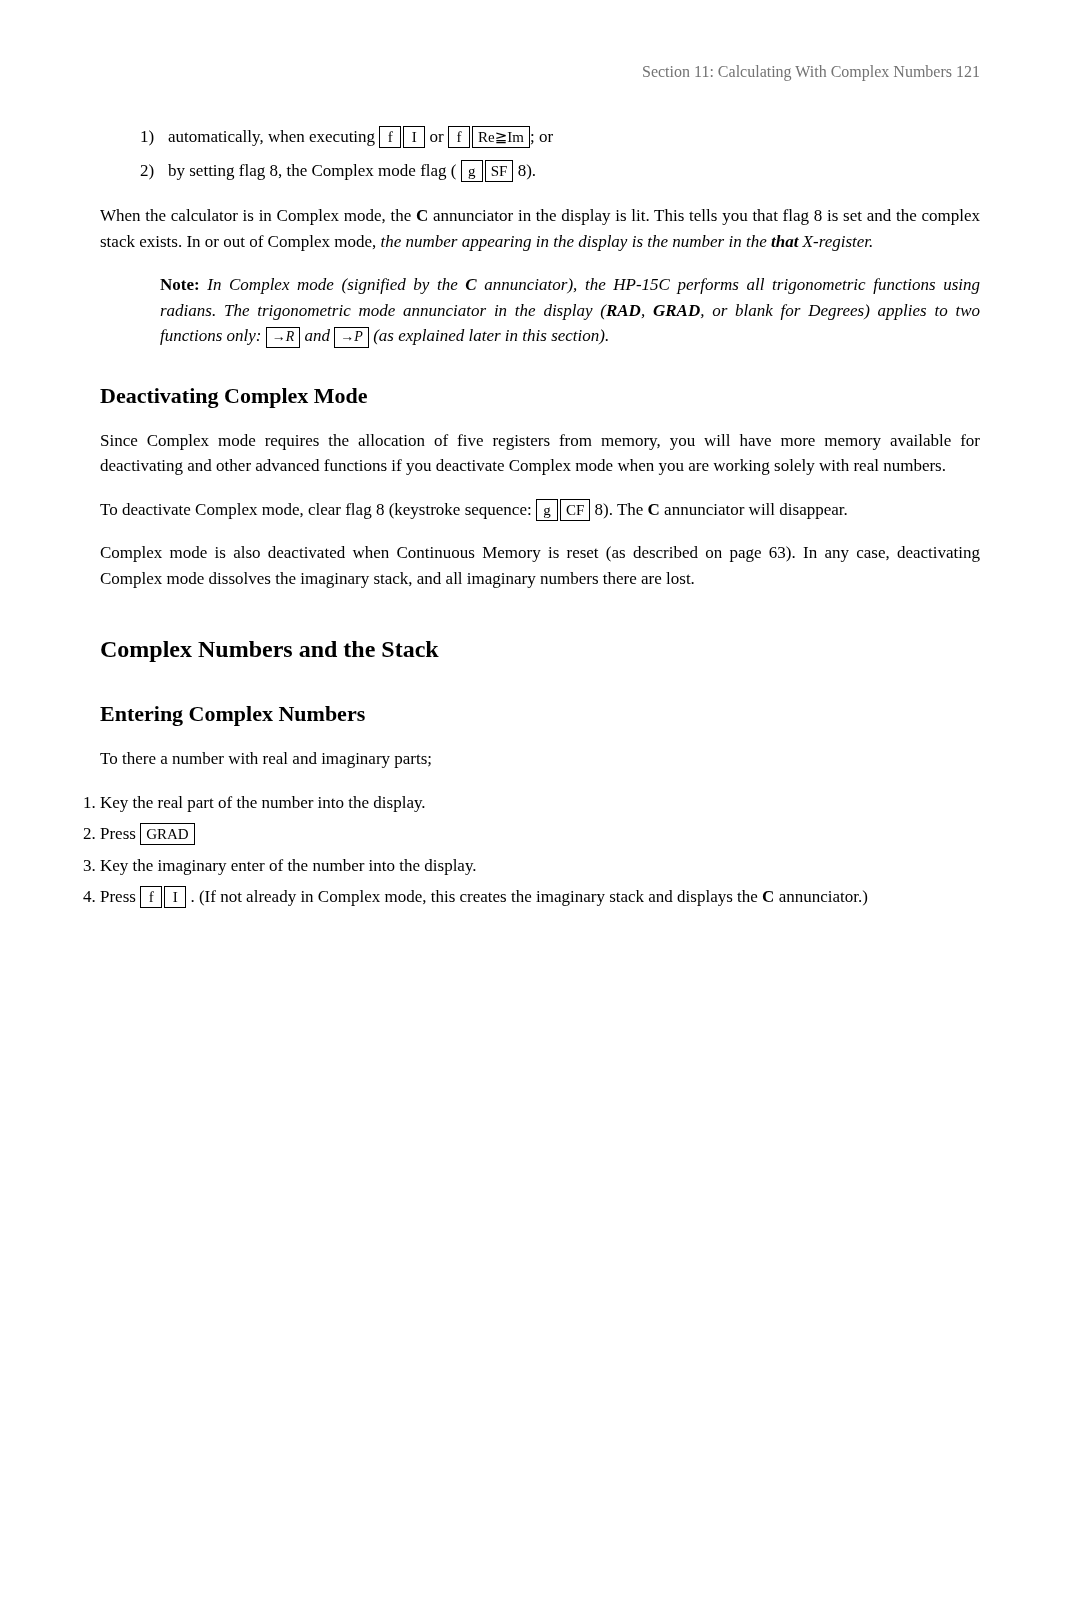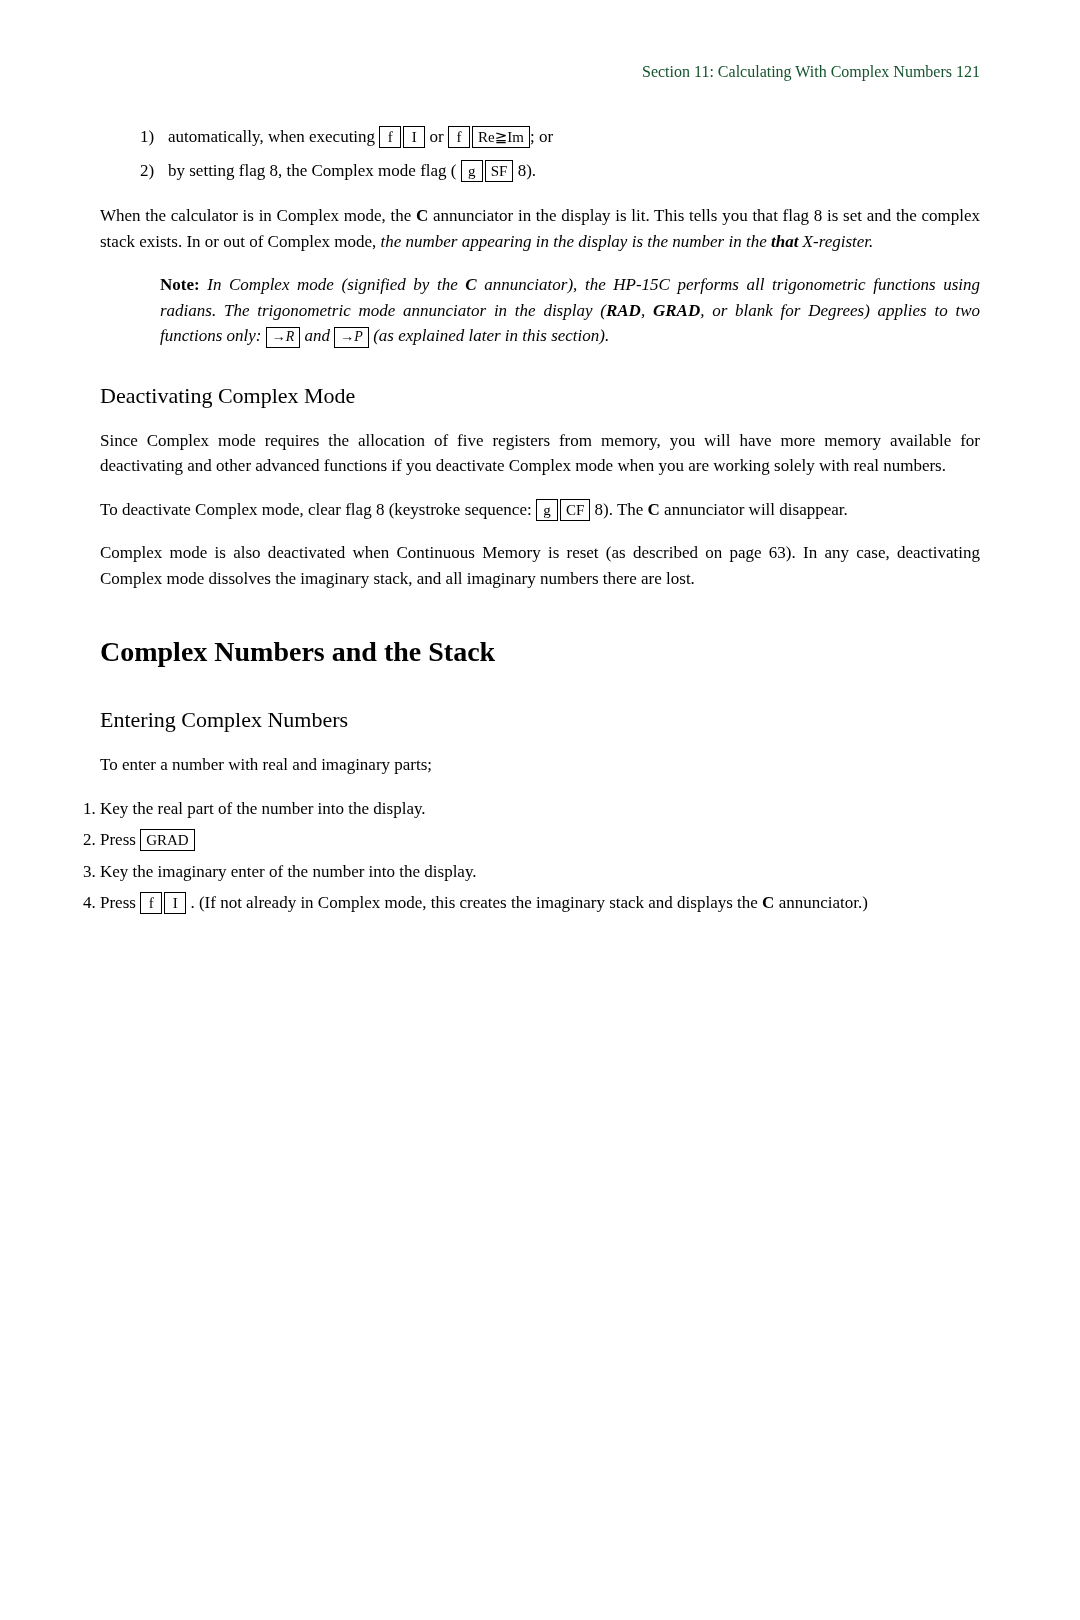--- a/index.html
+++ b/index.html
@@ -17,21 +17,21 @@
       width: 1080px;
       min-height: 1620px;
       padding: 60px 100px 80px 100px;
     }
 
     .page-header {
       text-align: right;
       font-family: "Times New Roman", Times, serif;
       font-size: 16px;
       margin-bottom: 40px;
-      color: #14532d;
+      color: #737373;
     }
 
     .section-intro {
       margin-bottom: 20px;
     }
 
     .list-numbered {
       margin-left: 40px;
       margin-bottom: 20px;
     }
@@ -73,29 +73,29 @@
       font-style: italic;
     }
 
     .note-block .note-label {
       font-style: normal;
     }
 
     .section-heading-2 {
       font-family: "Times New Roman", Times, serif;
       font-size: 22px;
-      font-weight: normal;
+      font-weight: bold;
       margin-top: 30px;
       margin-bottom: 16px;
       font-style: normal;
     }
 
     .section-heading-1 {
       font-family: "Times New Roman", Times, serif;
-      font-size: 28px;
+      font-size: 24px;
       font-weight: bold;
       margin-top: 40px;
       margin-bottom: 20px;
       font-style: normal;
     }
 
     .ordered-list {
       margin-bottom: 18px;
     }
 
@@ -203,21 +203,21 @@
 
 <h1 class="section-heading-1">
   <span>Complex Numbers and the Stack</span>
 </h1>
 
 <h2 class="section-heading-2">
   <span>Entering Complex Numbers</span>
 </h2>
 
 <p class="paragraph">
-  <span>To enter a number with real and imaginary parts;</span>
+  <span>To there a number with real and imaginary parts;</span>
 </p>
 
 <ol class="ordered-list">
   <li>
     Key the real part of the number into the display.
   </li>
   <li>
     Press 
     <span class="key-box">GRAD</span>
   </li>

